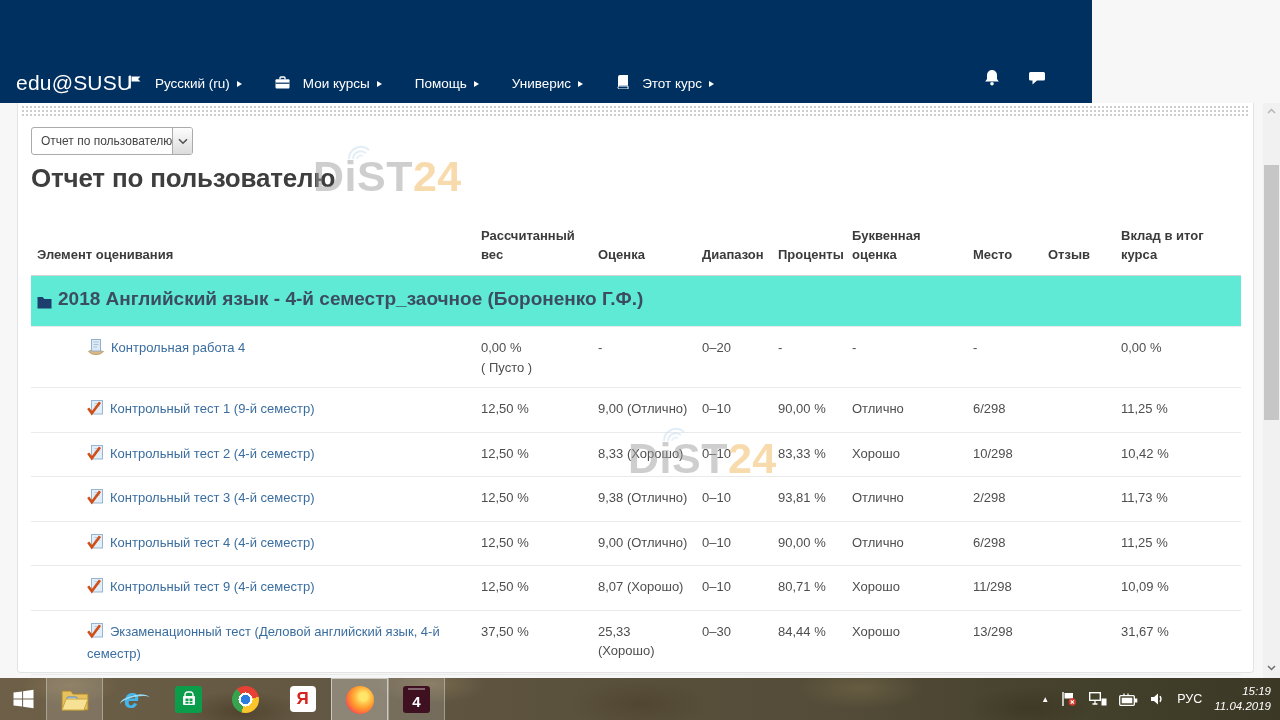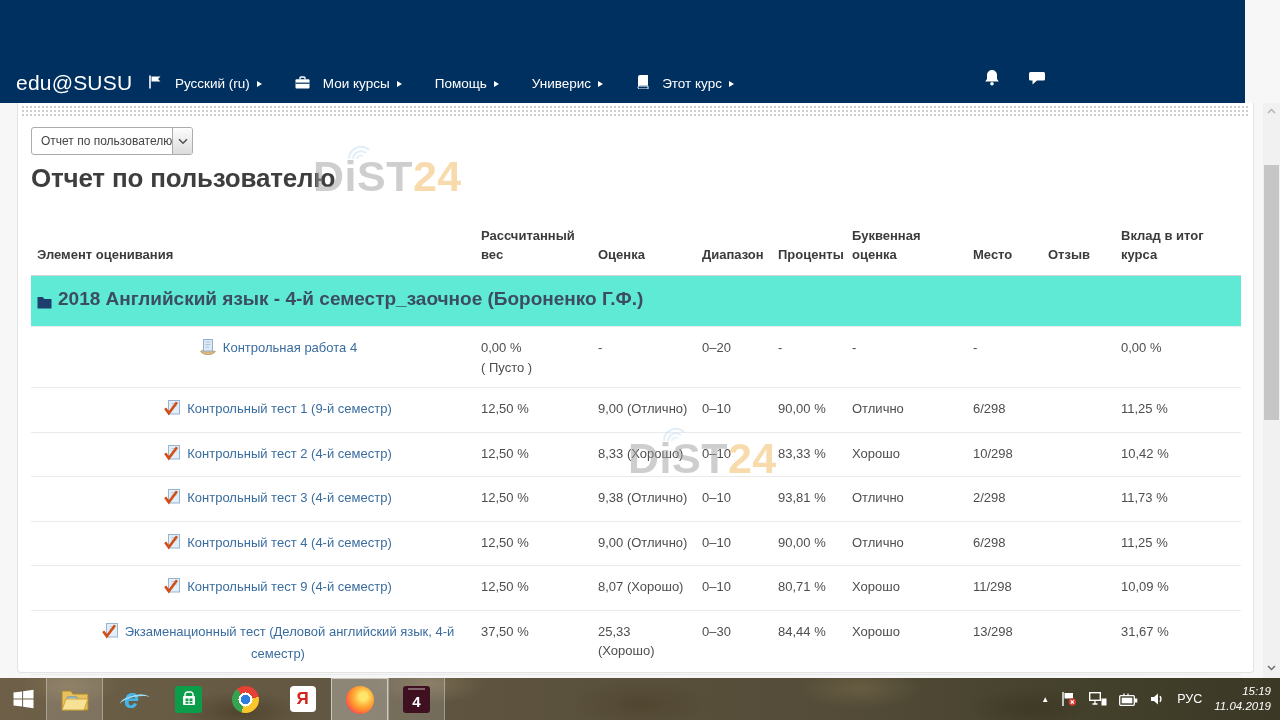--- a/index.html
+++ b/index.html
@@ -1,22 +1,22 @@
 <!DOCTYPE html>
 <html><head>
 <meta charset="utf-8">
 <style>
   * { box-sizing: border-box; margin: 0; padding: 0; }
   html,body { width:1280px; height:720px; overflow:hidden; }
   body { position:relative; background:#f7f7f7; font-family:"Liberation Sans",sans-serif; }
 
   
-  .top-header { position:absolute; top:0; left:0; width:1245px; height:103px; background:#00305f; z-index:10; }
+  .top-header { position:absolute; top:0; left:0; width:1092px; height:103px; background:#00305f; z-index:10; }
   .brand { position:absolute; left:16px; bottom:8px; color:#ffffff; font-size:21px; letter-spacing:.2px; }
-  .nav { position:absolute; left:148px; bottom:11px; display:flex; gap:33px; align-items:center; }
+  .nav { position:absolute; left:128px; bottom:11px; display:flex; gap:33px; align-items:center; }
   .nav-item { display:flex; align-items:center; gap:7px; color:#ffffff; font-size:13.5px; cursor:pointer; white-space:nowrap; }
   .caret-right { width:0; height:0; border-left:5px solid #fff; border-top:3.5px solid transparent; border-bottom:3.5px solid transparent; display:inline-block; }
   .hdr-action { position:absolute; bottom:13px; cursor:pointer; }
   .hdr-bell { left:984px; }
   .hdr-bubble { left:1028px; }
 
   
   .page-panel { position:absolute; left:17px; top:103px; width:1237px; height:570px; background:#ffffff;
                 border:1px solid #e3e3e3; border-top:none; border-radius:0 0 4px 4px; z-index:2; }
   .dots-strip { position:absolute; top:2px; left:3px; right:3px; height:12px;
@@ -39,21 +39,21 @@
 
   
   .grade-table-wrap { position:absolute; left:13px; top:124px; width:1210px; }
   table.grade-table { width:1210px; border-collapse:collapse; table-layout:fixed; }
   .grade-table th { text-align:left; vertical-align:bottom; font-size:13px; font-weight:700; color:#3b3b3b;
                     padding:0 12px 10px 0; line-height:1.45; border-bottom:1px solid #d4d4d4; }
   .grade-table th:first-child { padding-left:6px; }
   .grade-table td { font-size:13px; color:#4e4e4e; vertical-align:top; padding:11px 12px 10px 0;
                     line-height:1.5; border-bottom:1px solid #eaeaea; }
   tr.category td { background:#5eead4; font-weight:700; color:#3c4d61; padding:9px 0 9px 6px; font-size:19px; }
-  tr.item td.name-cell { padding-left:56px;text-align:center; }
+  tr.item td.name-cell { padding-left:56px; }
   tr.total td { background:#f6f6f6; font-weight:700; color:#3b3b3b; padding-top:13px; padding-bottom:13px; }
   tr.total td.name-cell { padding-left:56px; }
   .icn { display:inline-block; vertical-align:-3px; margin-right:6px; }
   .item-link { color:#3a6d9f; text-decoration:none; cursor:pointer; }
   .sigma { color:#7e95ab; font-weight:700; font-size:15px; margin-right:7px; vertical-align:-1px; }
   .cat-name { vertical-align:1px; }
 
   
   .scrollbar { position:absolute; right:0; top:103px; width:17px; height:575px; background:#f1f1f1; z-index:6; }
   .sb-arrow { position:absolute; left:0; width:17px; height:16px; display:flex; align-items:center; justify-content:center; cursor:pointer; }

